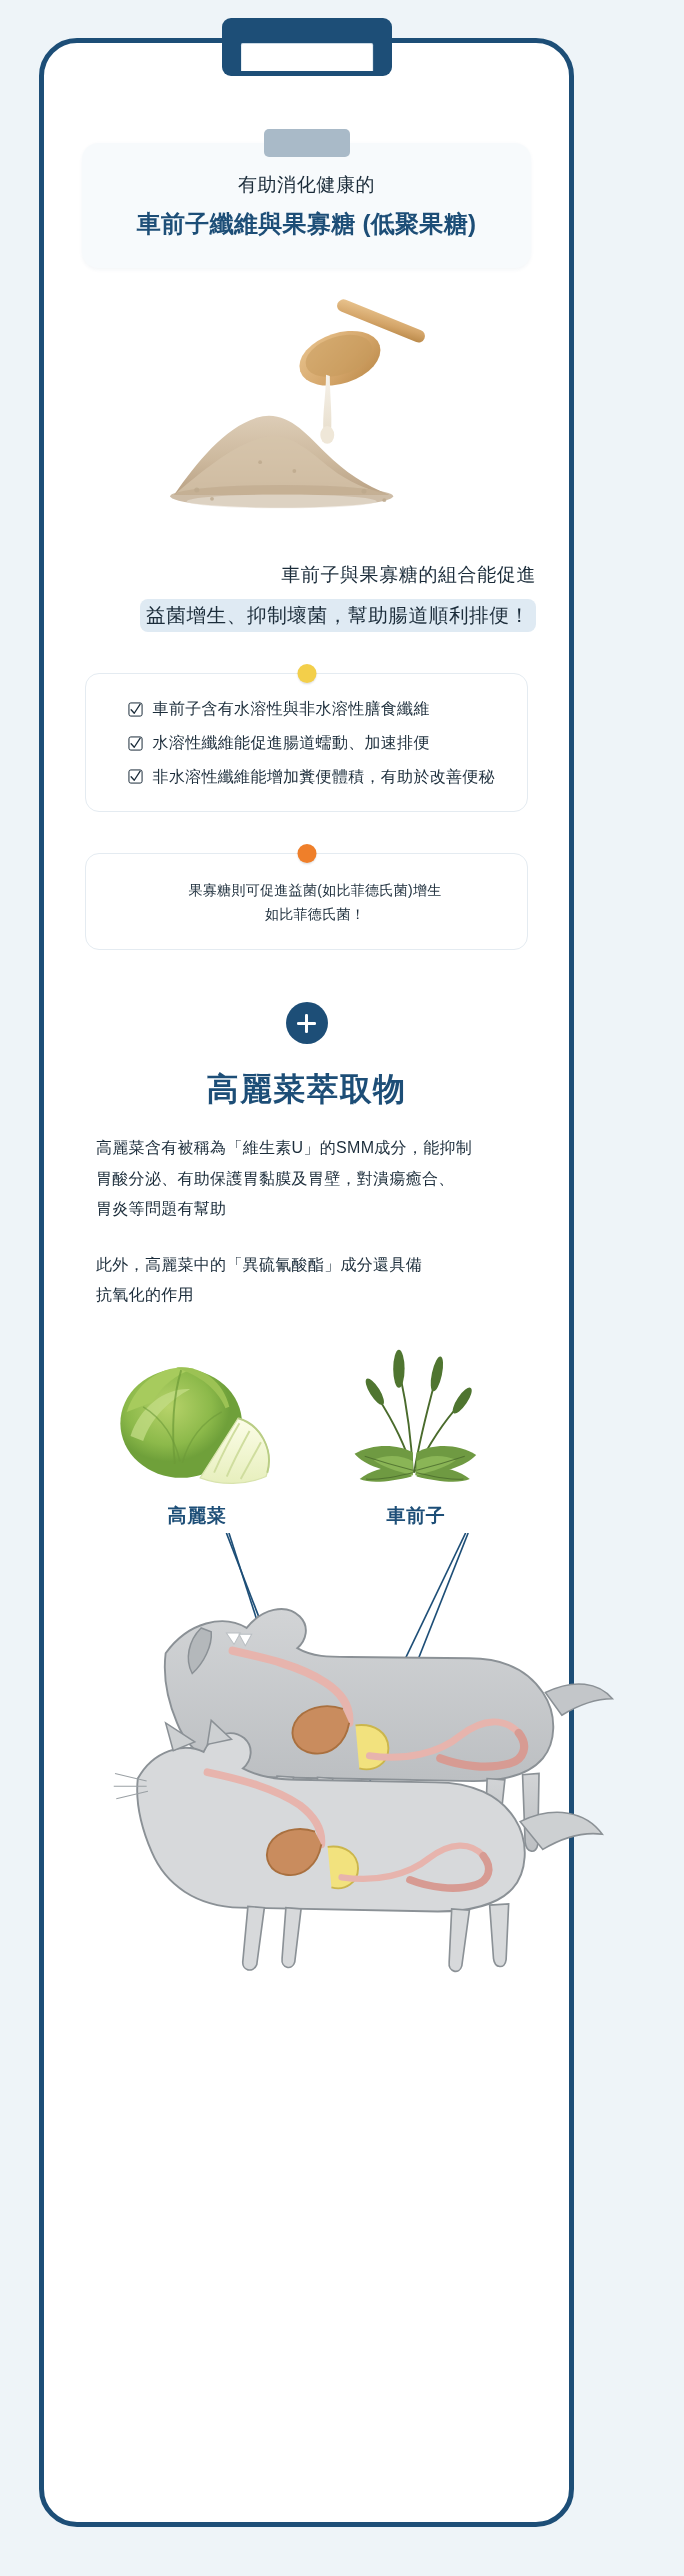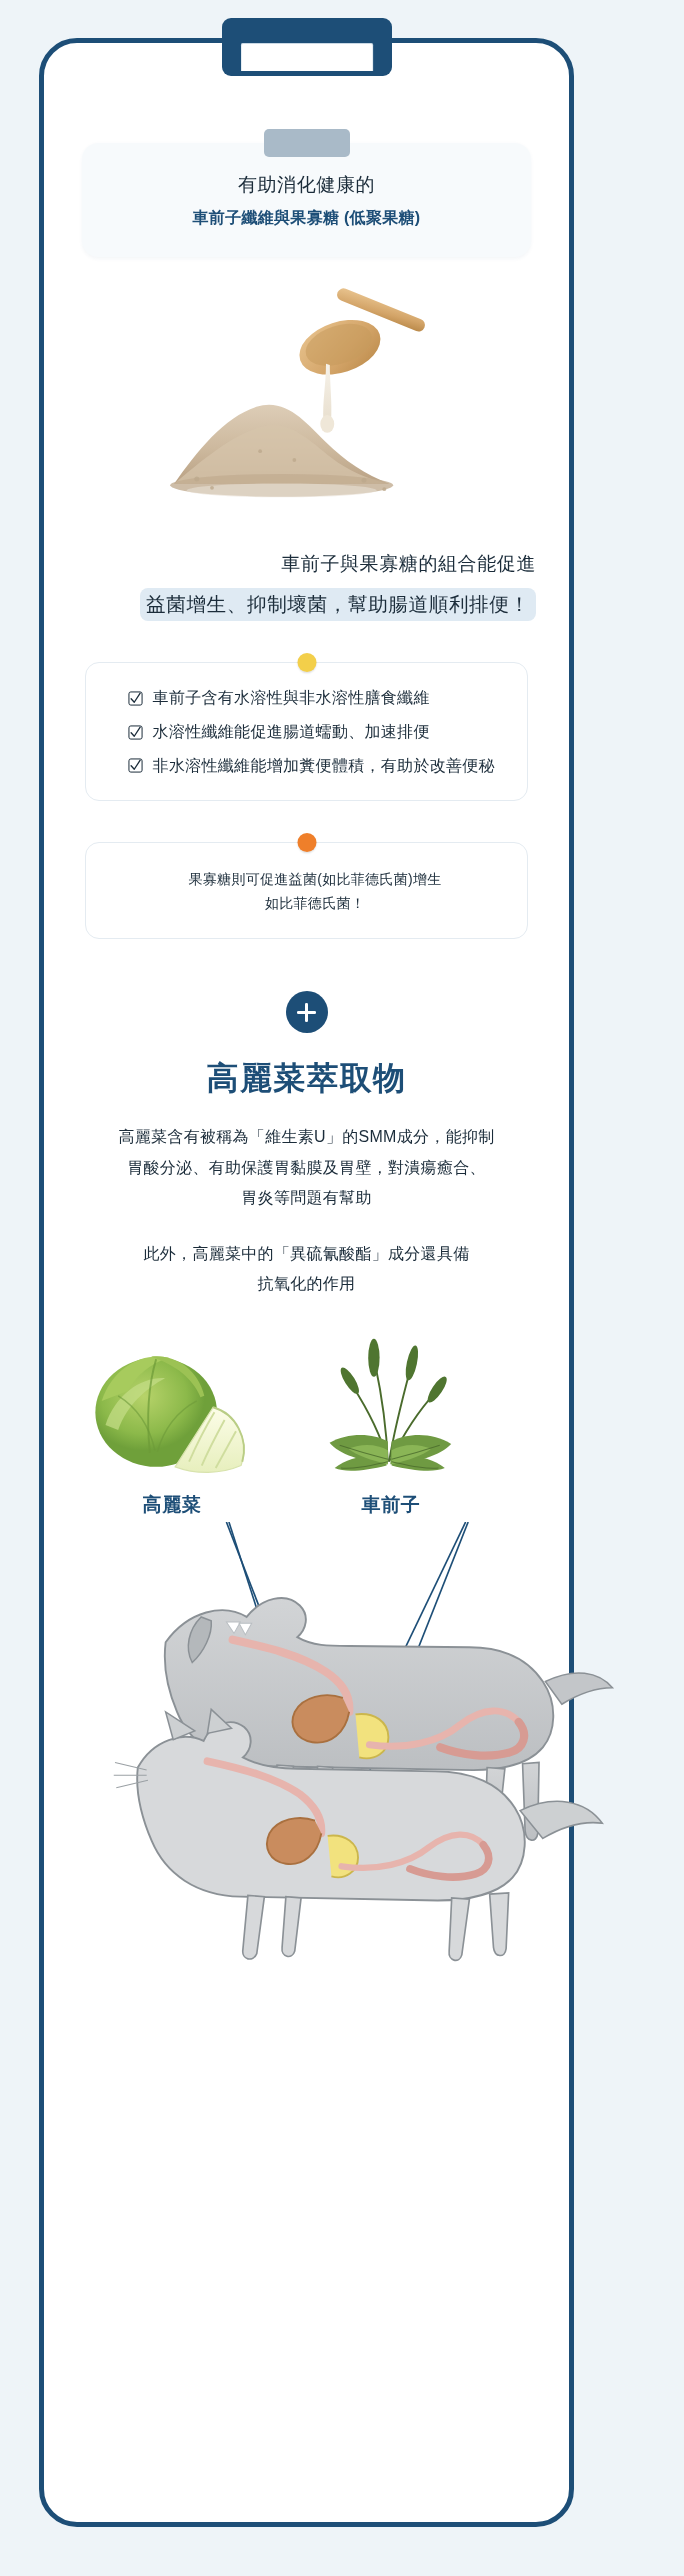--- a/index.html
+++ b/index.html
@@ -76,21 +76,21 @@
     background: #a9bac8;
     border-radius: 5px;
   }
   .head-line1 {
     font-size: 19px;
     color: #1b2c3a;
     letter-spacing: 0.6px;
     margin-bottom: 10px;
   }
   .head-line2 {
-    font-size: 16px;
+    font-size: 24px;
     font-weight: bold;
     color: #1d4e77;
     letter-spacing: 0.3px;
   }
 
   
   .hero {
     position: relative;
     height: 266px;
     margin: 12.7px 0 6.3px 0;
@@ -189,31 +189,31 @@
 
   .section-title {
     text-align: center;
     font-size: 32px;
     font-weight: bold;
     color: #1d4e77;
     letter-spacing: 1.3px;
     margin-bottom: 21.5px;
   }
   .body-para {
-    text-align: center;
     font-size: 16px;
     color: #1b2c3a;
     line-height: 1.9;
     letter-spacing: 0.3px;
     margin: 0 19px 25px 19px;
   }
 
   
   .plants {
     display: flex;
+    justify-content: center;
     gap: 29px;
     margin-top: 14px;
   }
   .plant { width: 190px; text-align: center; }
   .plant-img { height: 158px; display: flex; align-items: flex-end; justify-content: center; }
   .plant-label {
     margin-top: 10px;
     font-size: 19px;
     font-weight: bold;
     color: #1d4e77;

